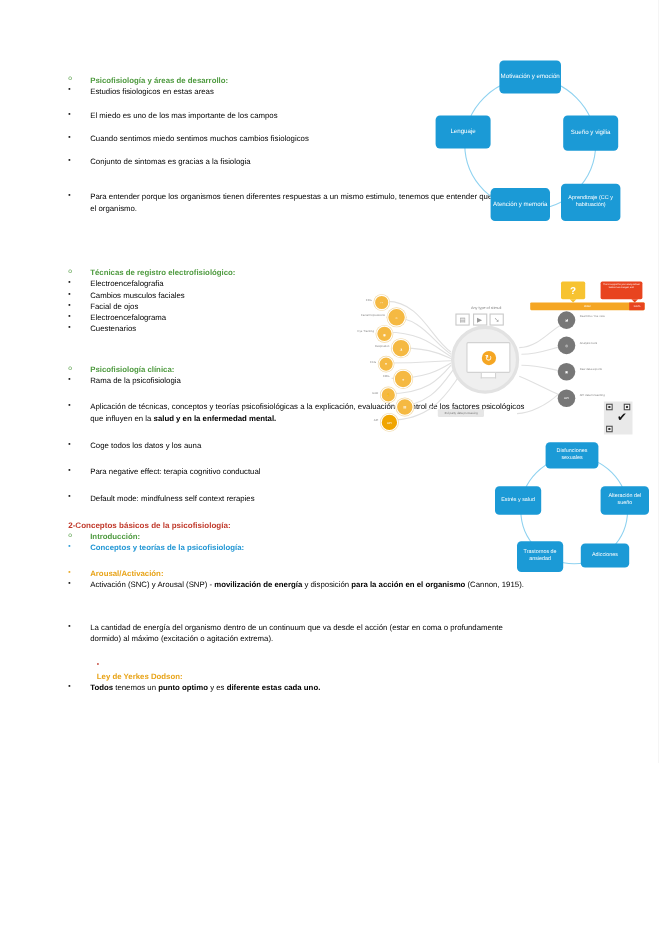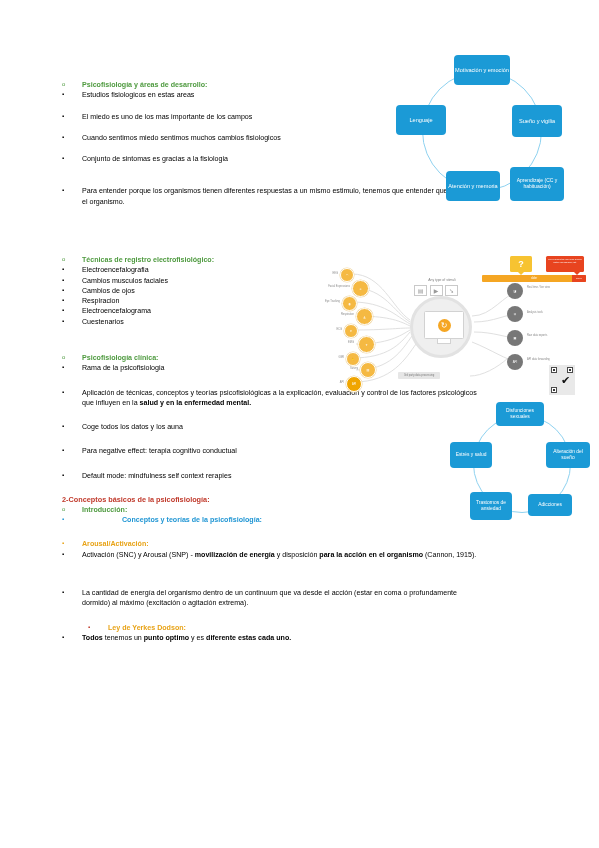--- a/index.html
+++ b/index.html
@@ -8,21 +8,21 @@
   .page{
     position:relative;
     width:599px;height:848px;
     background:#ffffff;
     overflow:hidden;
     margin:0 auto;
   }
   
   .col{
     position:absolute;
-    left:62px;top:80px;
+    left:62px;top:68px;
     width:420px;
   }
 
   
   .row{
     display:flex;
     align-items:flex-start;
     font-size:7.1px;
     line-height:1.45;
     color:#000;
@@ -34,30 +34,30 @@
     text-align:left;
     font-size:6px;
     line-height:1.6;
     color:#000;
   }
   .row .tx{flex:1 1 auto;}
 
   
   .h-green{color:#4e9a3f;font-weight:bold;}
   .h-green .bl{color:#4e9a3f;font-weight:normal;}
-  .h-blue{color:#2196d4;font-weight:bold;gap:40px;}
+  .h-blue{color:#2196d4;font-weight:bold;}
   .h-blue .bl{color:#2196d4;}
   .h-amber{color:#e8a317;font-weight:bold;}
   .h-amber .bl{color:#e8a317;}
   .sp-3{height:11px;}
   .sp-4{height:14px;}
 
   b{font-weight:bold;}
 
-  .indent-1{margin-left:26px;}
+  .indent-1{margin-left:26px;flex-direction:column;}
 
   .red-title{
     font-size:7.3px;
     font-weight:bold;
     color:#c0392b;
     margin:0 0 1px 0;
   }
 
   
   .cyc{position:absolute;}
@@ -256,25 +256,21 @@
     <div class="row">
       <span class="bl">▪</span>
       <span class="tx">Electroencefalografia</span>
     </div>
     <div class="row">
       <span class="bl">▪</span>
       <span class="tx">Cambios musculos faciales</span>
     </div>
     <div class="row">
       <span class="bl">▪</span>
-      <span class="tx">Cambios de ojos</span>
-    </div>
-    <div class="row">
-      <span class="bl">▪</span>
-      <span class="tx">Respiracion</span>
+      <span class="tx">Facial de ojos</span>
     </div>
     <div class="row">
       <span class="bl">▪</span>
       <span class="tx">Electroencefalograma</span>
     </div>
     <div class="row">
       <span class="bl">▪</span>
       <span class="tx">Cuestenarios</span>
     </div>
 

